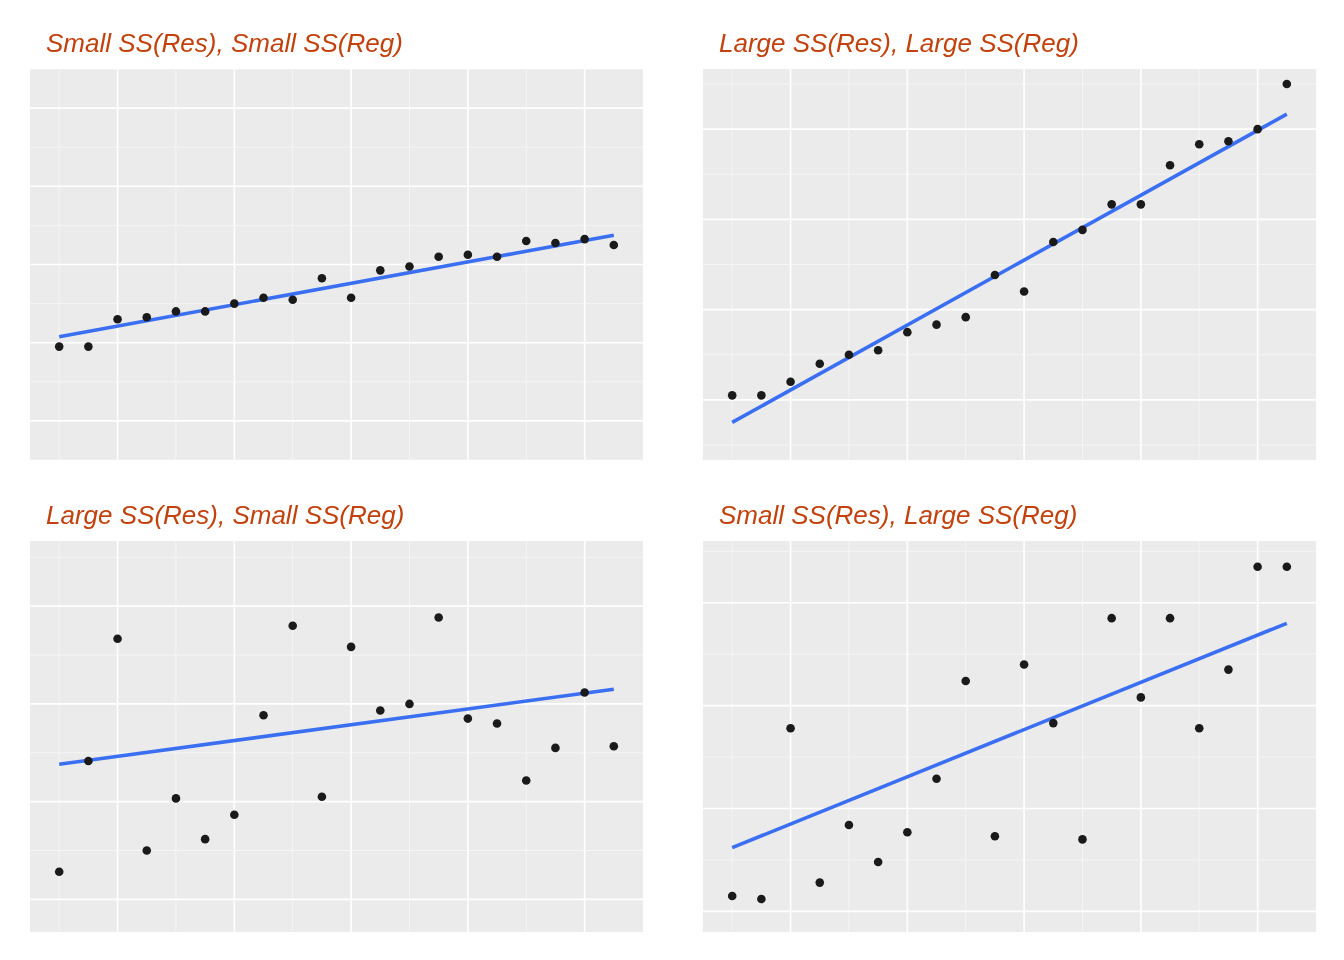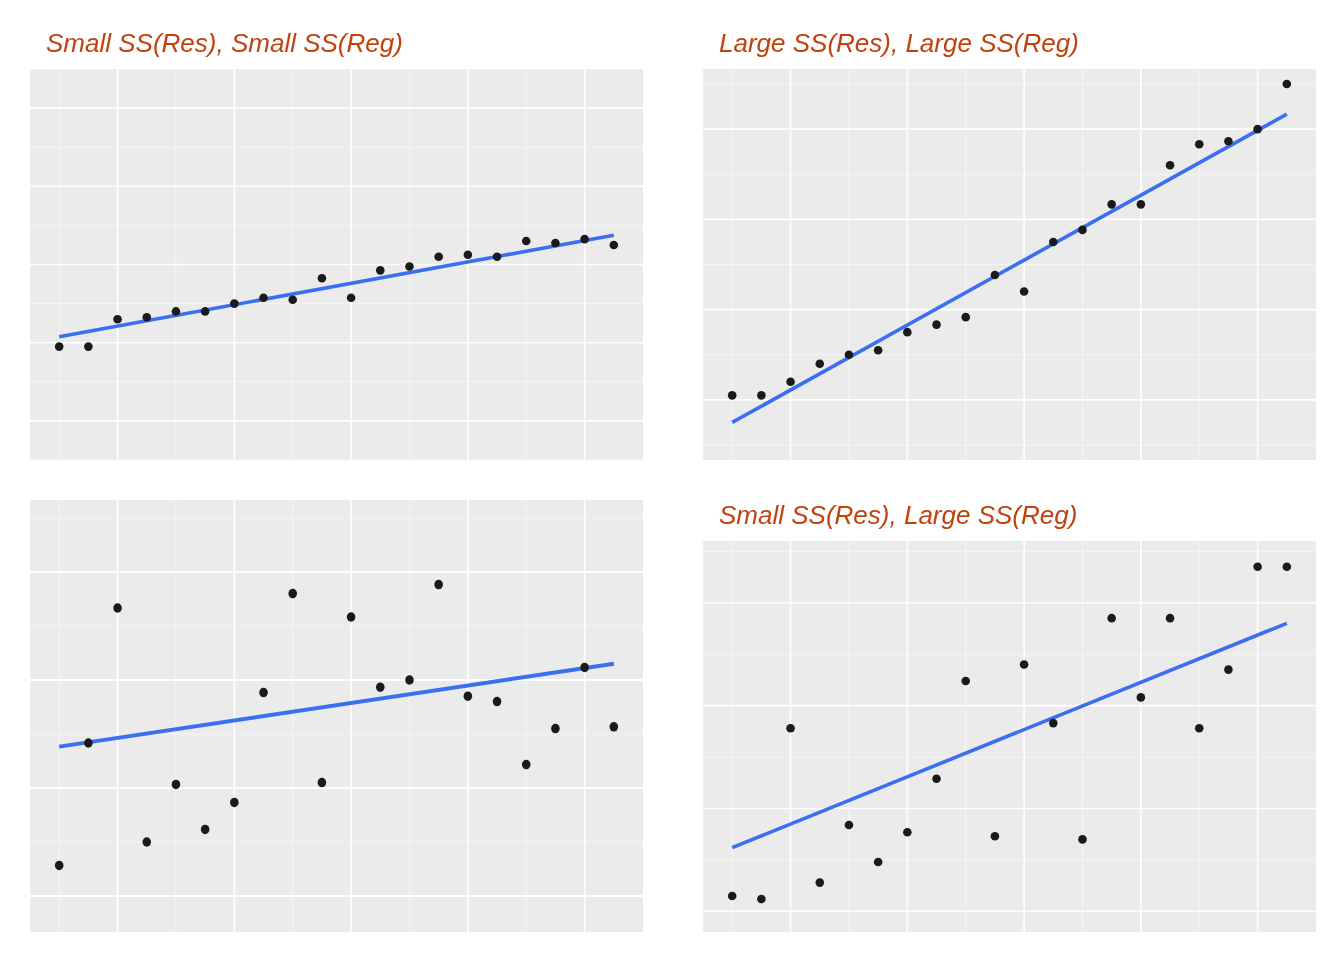--- a/index.html
+++ b/index.html
@@ -155,20 +155,21 @@
           <circle cx="437.8571428571429" cy="135.34615384615384" r="4.3" class="pt"></circle>
           <circle cx="467.04761904761904" cy="96.24615384615379" r="4.3" class="pt"></circle>
           <circle cx="496.23809523809524" cy="75.19230769230768" r="4.3" class="pt"></circle>
           <circle cx="525.4285714285714" cy="72.18461538461537" r="4.3" class="pt"></circle>
           <circle cx="554.6190476190476" cy="60.15384615384613" r="4.3" class="pt"></circle>
           <circle cx="583.8095238095237" cy="15.038461538461547" r="4.3" class="pt"></circle>
         </svg>
       </div>
   </div>
   <div class="panel">
+    <div class="panel-title">Large SS(Res), Small SS(Reg)</div>
     <div class="plot-area">
         <svg class="grid-svg" viewBox="0 0 613 391" preserveAspectRatio="none">
           <line x1="29.19047619047619" x2="29.19047619047619" y1="0" y2="391" class="gridline-minor"></line>
           <line x1="145.95238095238093" x2="145.95238095238093" y1="0" y2="391" class="gridline-minor"></line>
           <line x1="262.7142857142857" x2="262.7142857142857" y1="0" y2="391" class="gridline-minor"></line>
           <line x1="379.4761904761905" x2="379.4761904761905" y1="0" y2="391" class="gridline-minor"></line>
           <line x1="496.23809523809524" x2="496.23809523809524" y1="0" y2="391" class="gridline-minor"></line>
           <line y1="309.54166666666663" y2="309.54166666666663" x1="0" x2="613" class="gridline-minor"></line>
           <line y1="211.79166666666669" y2="211.79166666666669" x1="0" x2="613" class="gridline-minor"></line>
           <line y1="114.04166666666663" y2="114.04166666666663" x1="0" x2="613" class="gridline-minor"></line>

